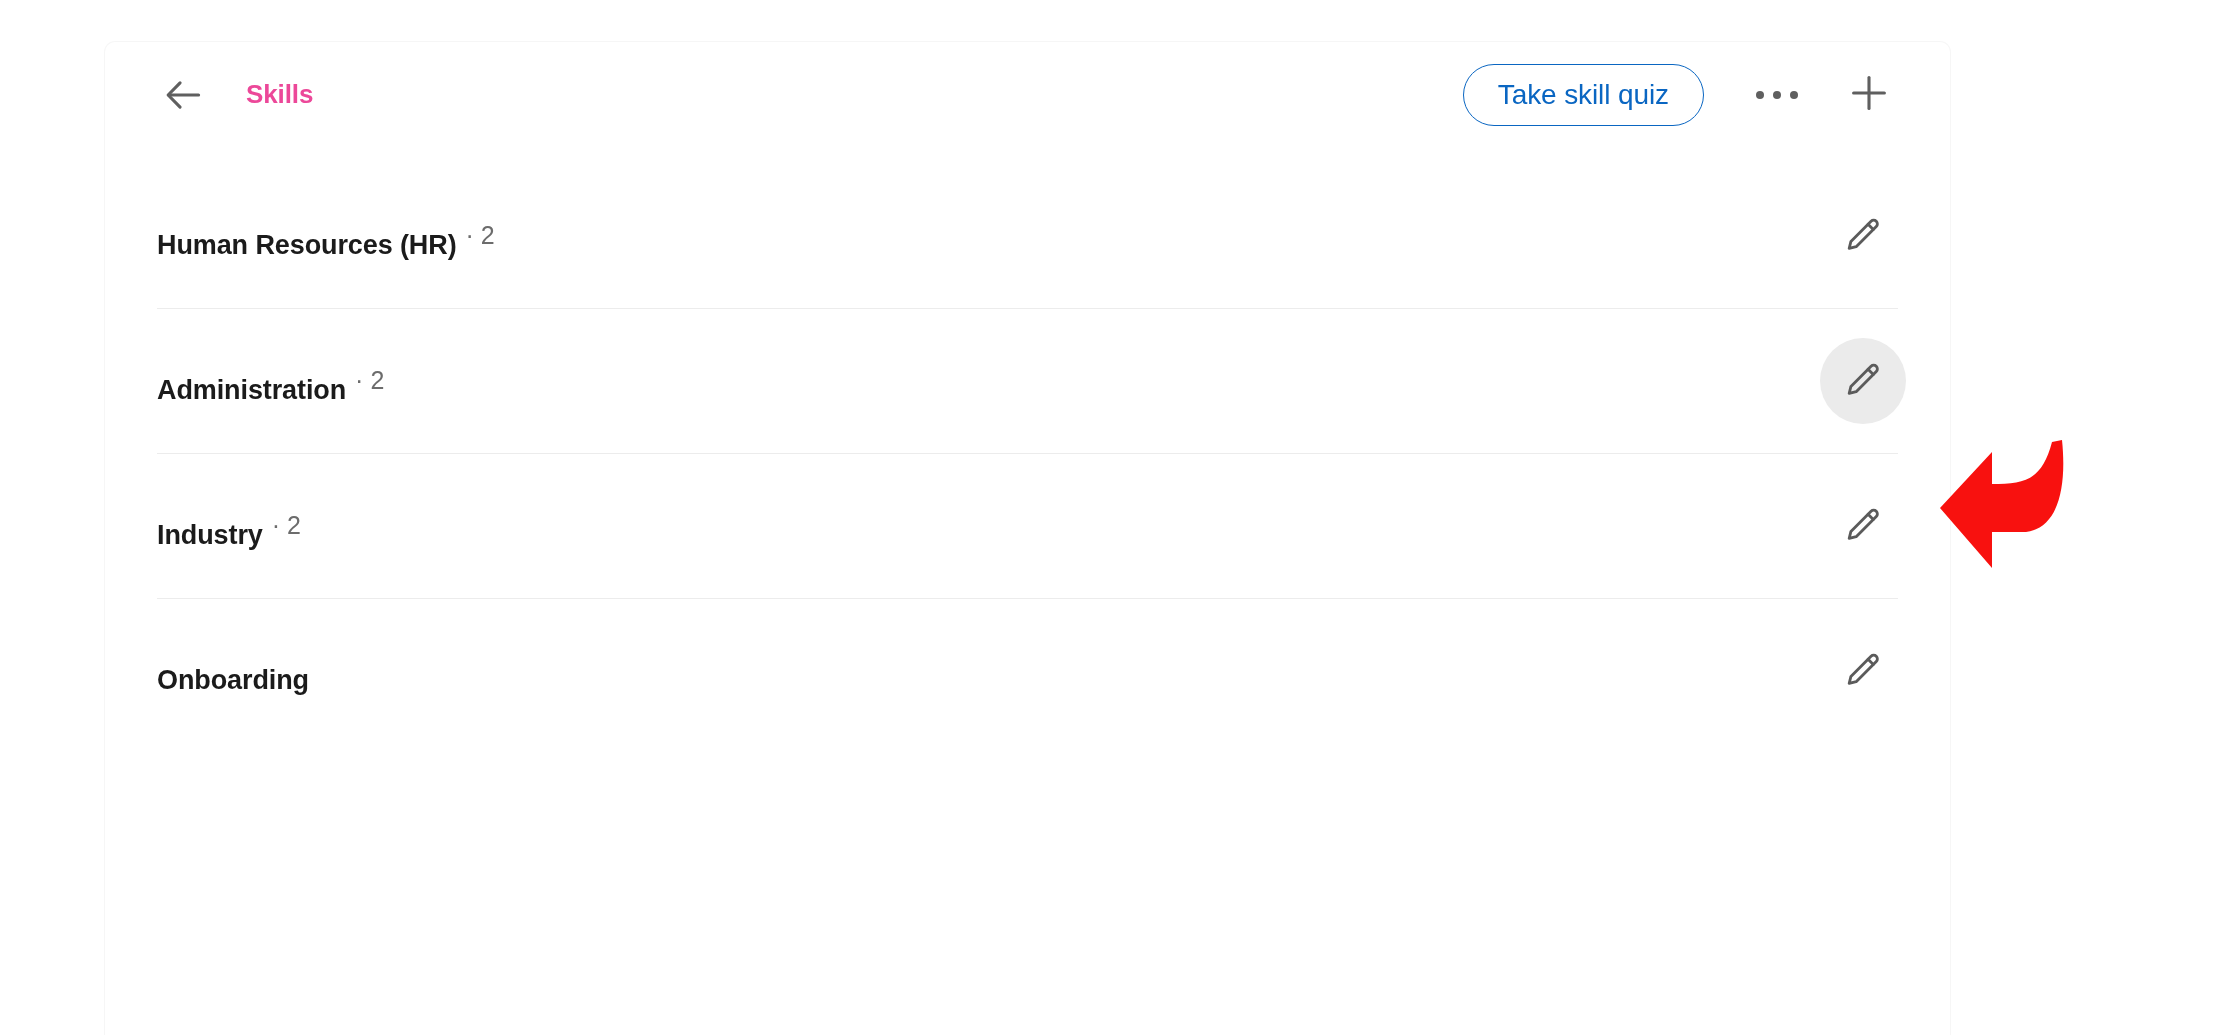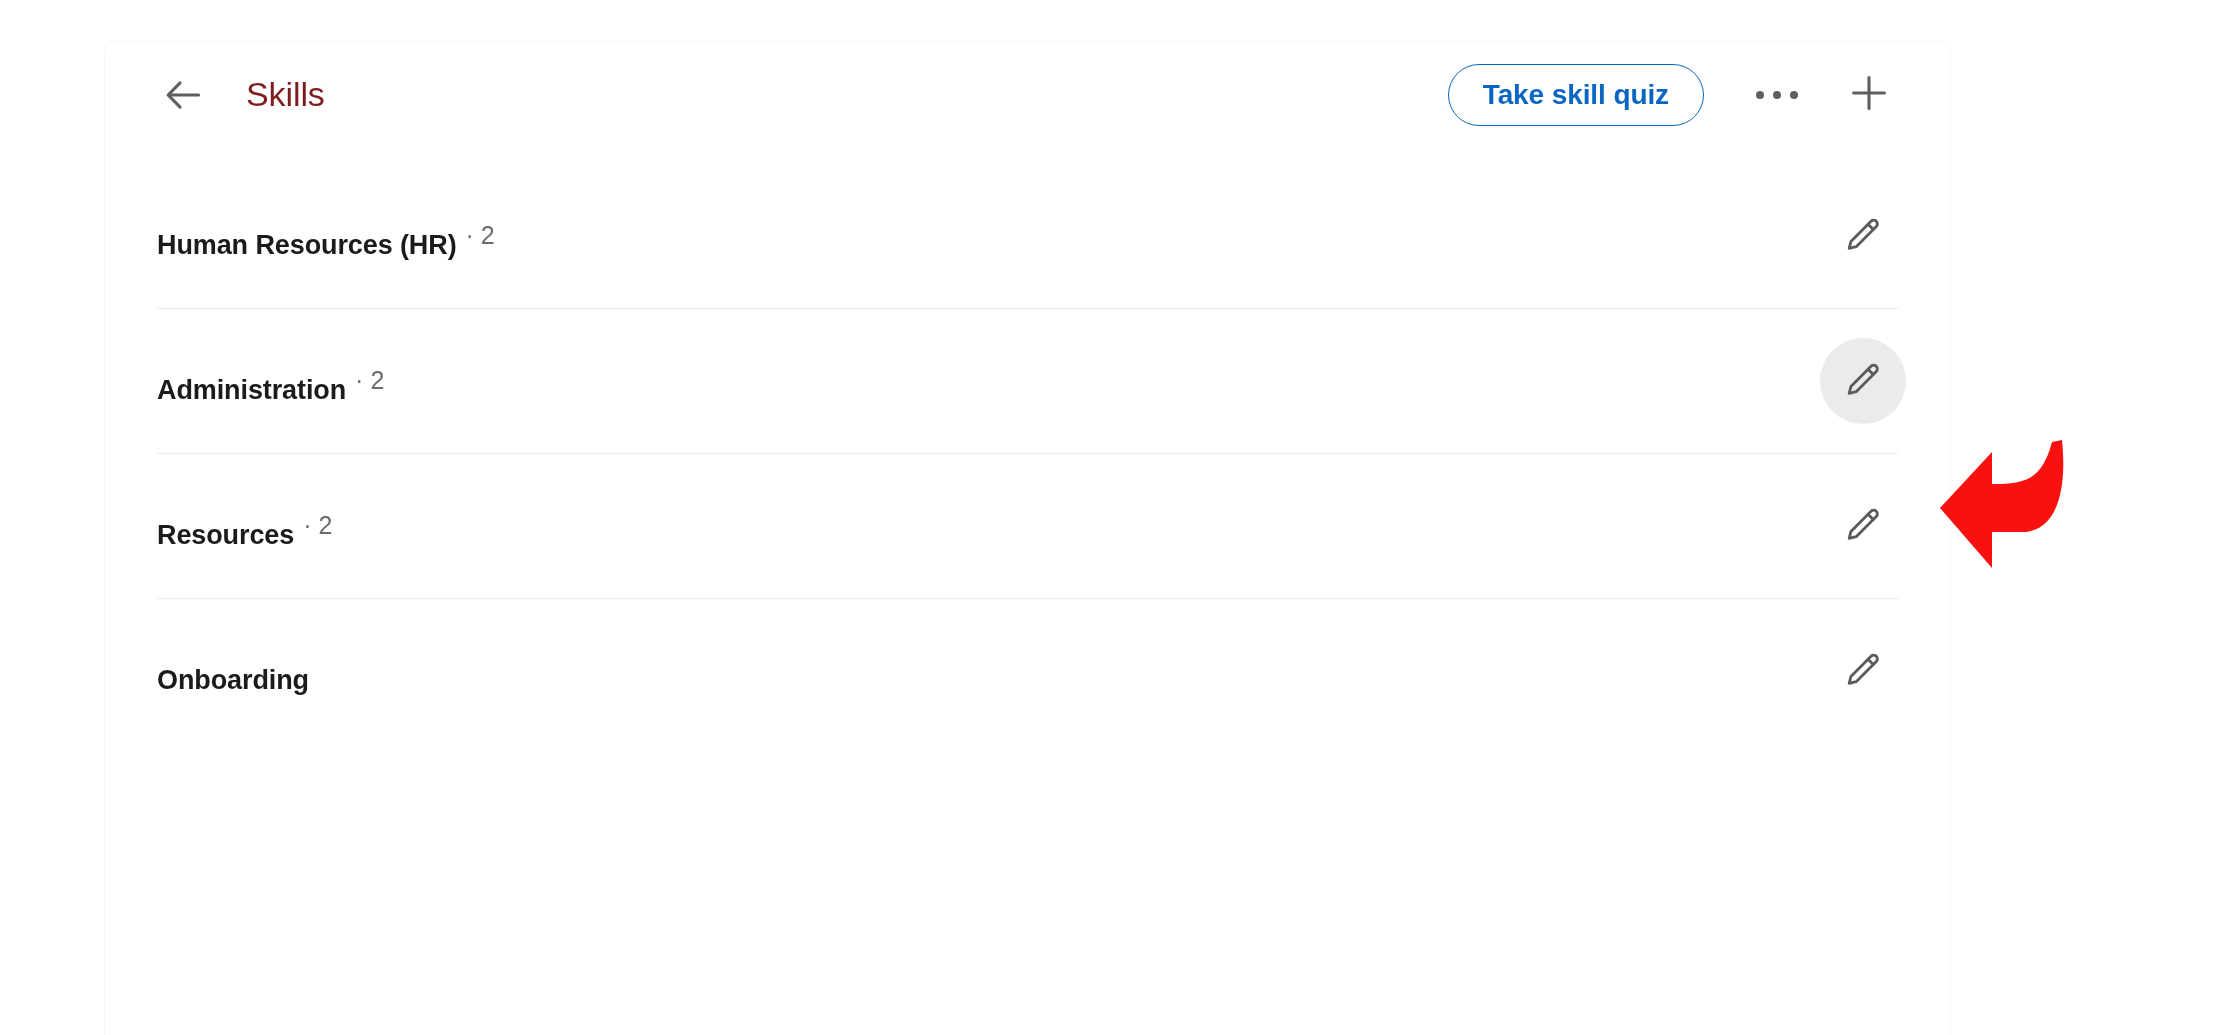--- a/index.html
+++ b/index.html
@@ -44,39 +44,39 @@
     display: flex;
     align-items: center;
     justify-content: center;
     border-radius: 50%;
     cursor: pointer;
     flex: 0 0 auto;
   }
   .back-btn svg { display: block; }
 
   .page-title {
-    font-size: 34px;
-    font-weight: 400;
-    color: #7f1d1d;
+    font-size: 26px;
+    font-weight: 700;
+    color: #ec4899;
     letter-spacing: -0.1px;
     margin-left: 37px;
     white-space: nowrap;
   }
 
   .header-spacer { flex: 1 1 auto; }
 
   .quiz-btn {
     height: 62px;
     border: 1.8px solid #0a66c2;
     border-radius: 34px;
     color: #0a66c2;
     background: transparent;
     font-family: inherit;
     font-size: 28px;
-    font-weight: 700;
+    font-weight: 400;
     padding: 0 34px;
     cursor: pointer;
     line-height: 1;
     white-space: nowrap;
     letter-spacing: -0.1px;
   }
 
   .icon-btn {
     width: 66px;
     height: 66px;
@@ -264,21 +264,21 @@
         <span>
           <svg width="42" height="42" viewBox="0 0 24 24" fill="none" stroke="#5b5b5b" stroke-width="1.6" stroke-linecap="round" stroke-linejoin="round">
             <path d="M16.6 3.6a2.1 2.1 0 0 1 3 3L8.1 18.1l-4 1 1-4z"></path>
             <line x1="14.9" y1="5.3" x2="17.9" y2="8.3"></line>
           </svg>
         </span>
       </div>
     </div>
 
     <div class="skill-row">
-      <span class="skill-name">Resources</span>
+      <span class="skill-name">Industry</span>
       <span class="skill-count">· 2</span>
       <span class="row-spacer"></span>
       <div class="edit-btn">
         <span>
           <svg width="42" height="42" viewBox="0 0 24 24" fill="none" stroke="#5b5b5b" stroke-width="1.6" stroke-linecap="round" stroke-linejoin="round">
             <path d="M16.6 3.6a2.1 2.1 0 0 1 3 3L8.1 18.1l-4 1 1-4z"></path>
             <line x1="14.9" y1="5.3" x2="17.9" y2="8.3"></line>
           </svg>
         </span>
       </div>

